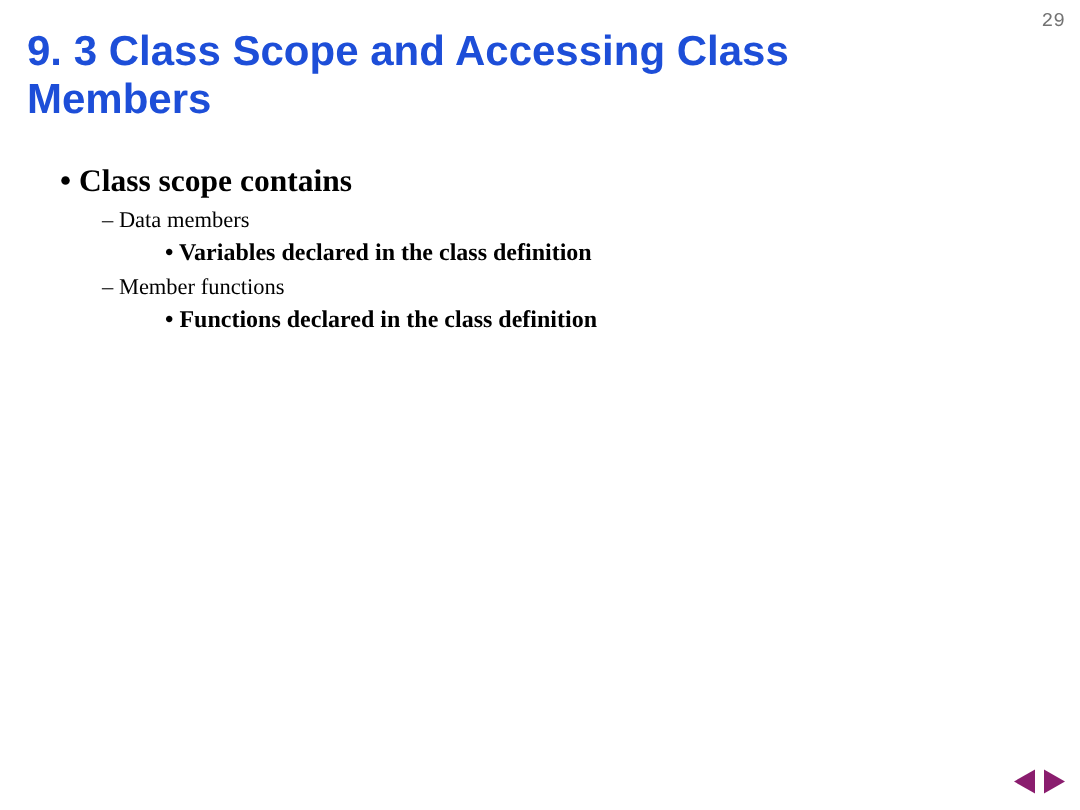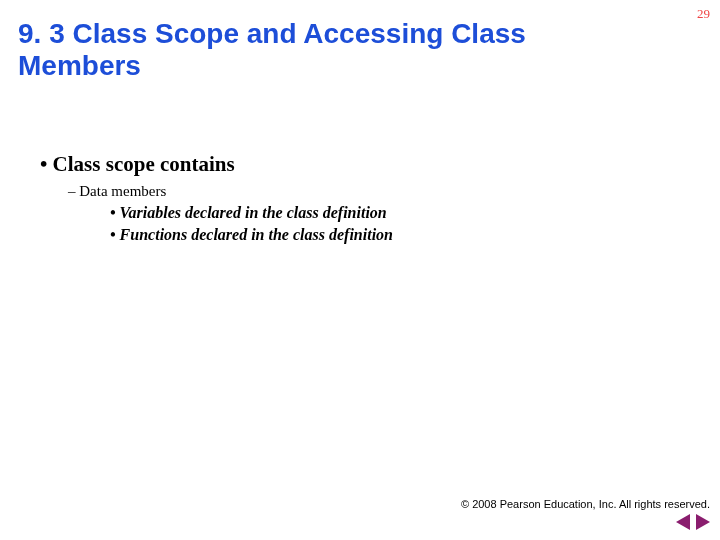--- a/index.html
+++ b/index.html
@@ -8,58 +8,56 @@
     height: 540px;
     background: #ffffff;
     font-family: "Times New Roman", Times, serif;
     position: relative;
     overflow: hidden;
   }
   .page-num {
     position: absolute;
     top: 6px;
     right: 10px;
-    font-family: Liberation Serif, serif;
+    font-family: Liberation Mono, monospace;
     font-size: 13px;
-    color: #ef4444;
+    color: #737373;
     text-align: right;
   }
   .title {
     font-family: Arial, Helvetica, sans-serif;
     font-weight: bold;
     font-size: 28px;
     color: #1d4ed8;
     padding: 18px 90px 10px 18px;
     line-height: 1.15;
   }
   .content {
     padding: 16px 20px 0 40px;
     font-size: 21px;
     color: #000;
   }
   .l1 {
     font-weight: bold;
     margin-bottom: 4px;
-    margin-top: 44px;
   }
   .l1::before { content: "•  "; }
   .l2 {
     font-size: 15px;
     margin-left: 28px;
     margin-top: 6px;
     margin-bottom: 2px;
   }
   .l2::before { content: "–  "; }
   .l3 {
     font-size: 16px;
     font-weight: bold;
     margin-left: 70px;
     margin-top: 4px;
     margin-bottom: 4px;
-    font-style: italic;
   }
   .l3::before { content: "•  "; }
   .footer {
     position: absolute;
     bottom: 6px;
     right: 10px;
     text-align: right;
   }
   .copyright {
     font-family: Arial, Helvetica, sans-serif;
@@ -85,22 +83,22 @@
 <body>
 
 <div class="page-num">29</div>
 
 <h1 class="title">9. 3 Class Scope and Accessing Class Members</h1>
 
 <div class="content">
   <div class="l1">Class scope contains</div>
   <div class="l2">Data members</div>
   <div class="l3">Variables declared in the class definition</div>
+  <div class="l2">Member functions</div>
   <div class="l3">Functions declared in the class definition</div>
 </div>
 
 <div class="footer">
-  <div class="copyright">© 2008 Pearson Education, Inc.  All rights reserved.</div>
   <div class="nav">
     <div class="nav-btn prev"></div>
     <div class="nav-btn next"></div>
   </div>
 </div>
 
 </body></html>

